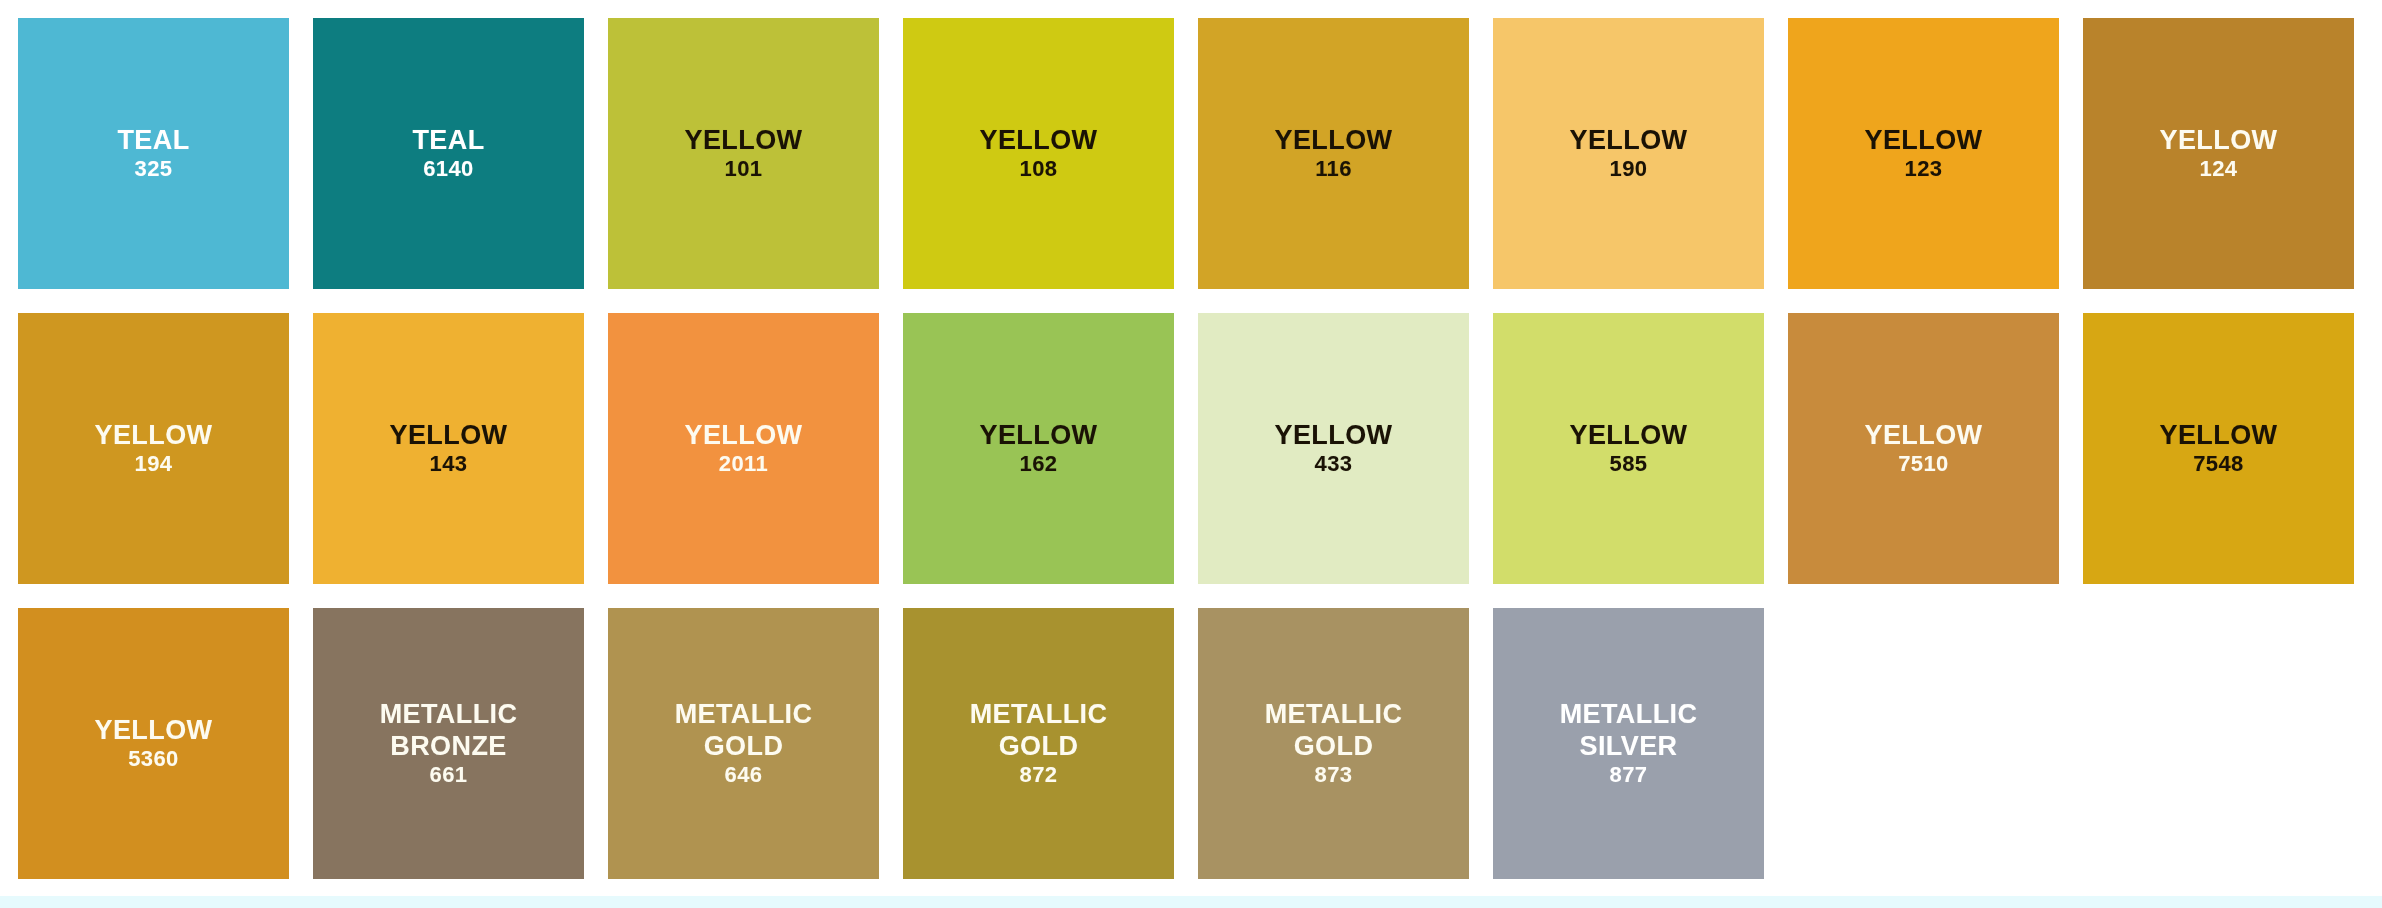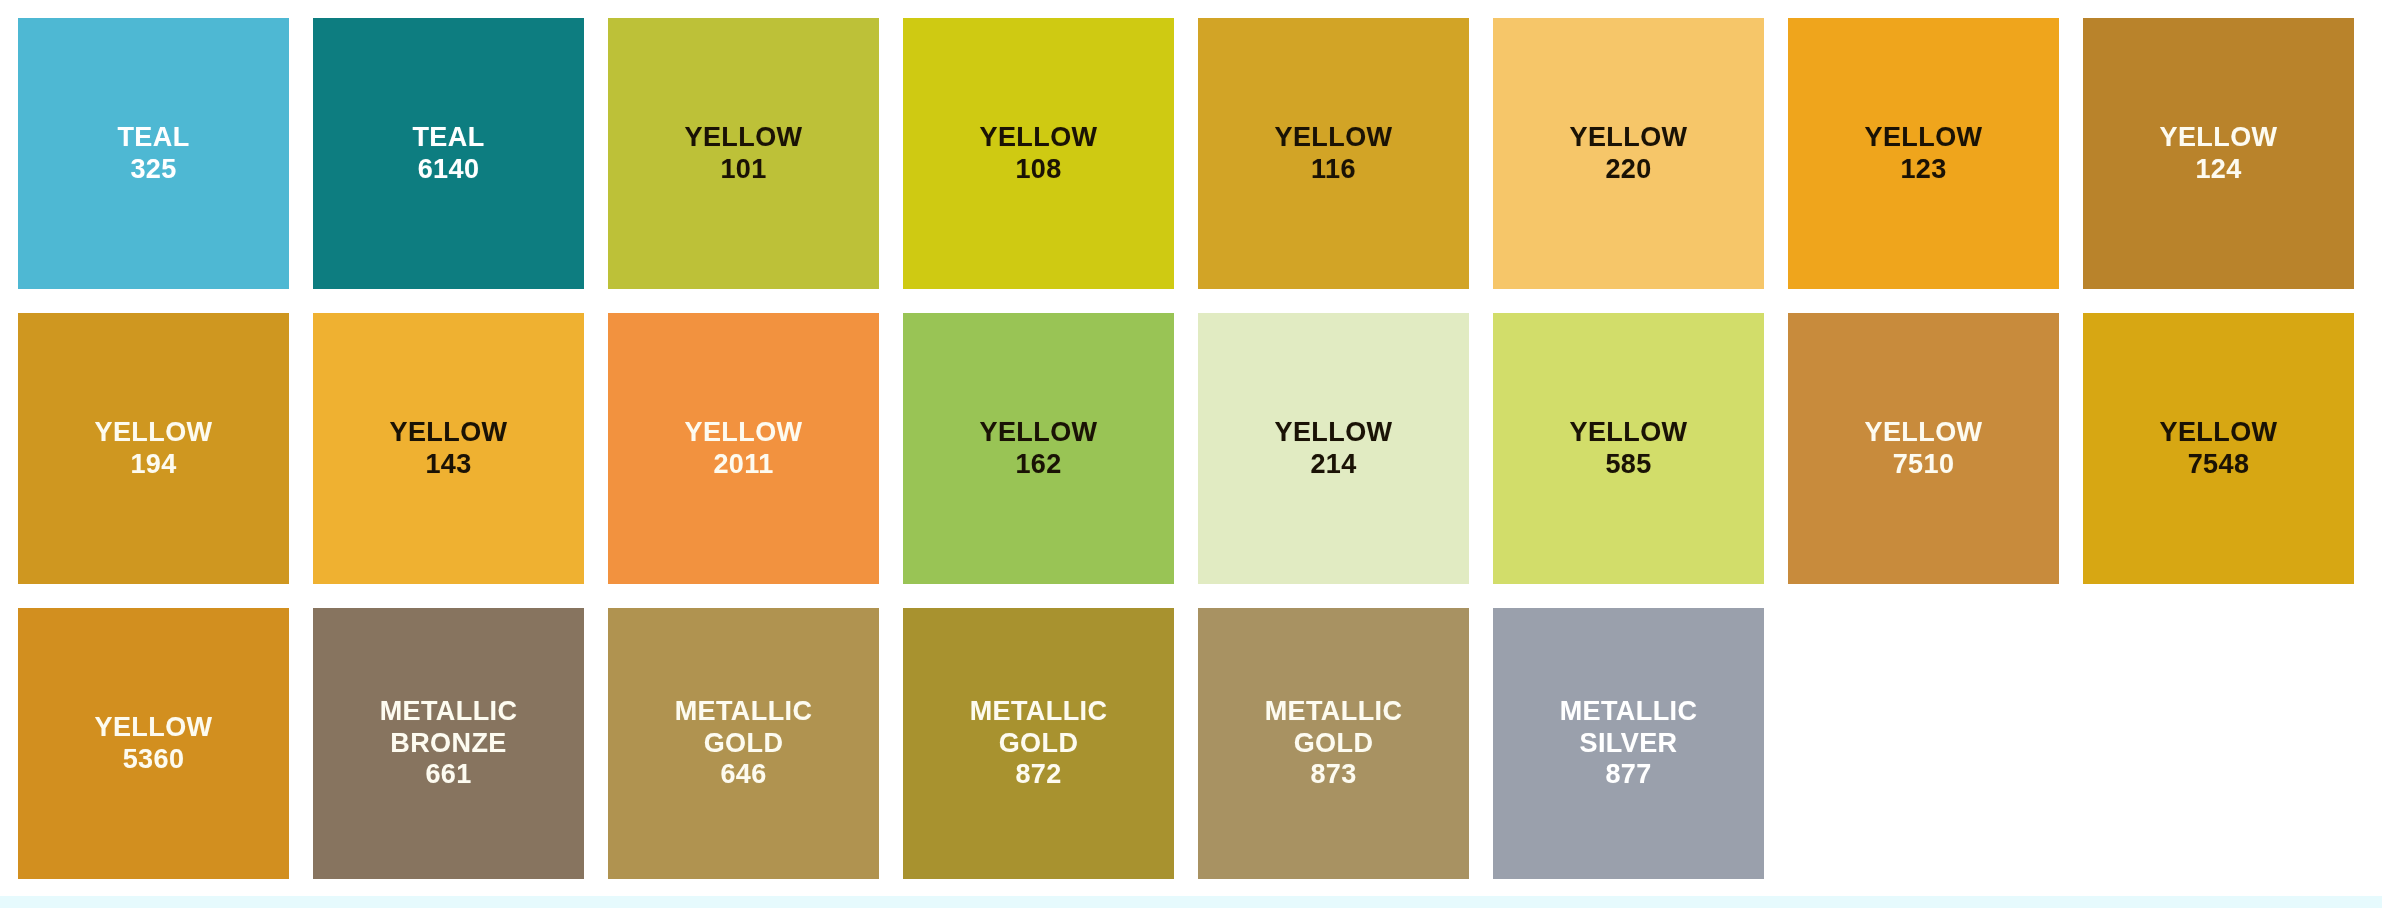--- a/index.html
+++ b/index.html
@@ -48,21 +48,21 @@
     overflow: hidden;
   }
   .swatch-name {
     font-size: 27px;
     font-weight: bold;
     letter-spacing: 0.4px;
     white-space: pre-line;
     display: block;
   }
   .swatch-code {
-    font-size: 27px;
+    font-size: 22px;
     font-weight: bold;
     letter-spacing: 0.4px;
     display: block;
   }
   .text-dark  { color: #1a1205; text-shadow: 0 0 1px rgba(0,0,0,0.18); }
   .text-light { color: #fdfbf0; text-shadow: 0 0 1px rgba(255,255,255,0.25); }
   .text-white { color: #ffffff; text-shadow: 0 0 1px rgba(255,255,255,0.3); }
 
   #bottom-rule {
     position: absolute;
@@ -95,21 +95,21 @@
         <div class="swatch" style="left: 903px; width: 271px; height: 271px; background: rgb(207, 202, 18);">
           <span class="swatch-name text-dark">YELLOW</span>
           <span class="swatch-code text-dark">108</span>
         </div>
         <div class="swatch" style="left: 1198px; width: 271px; height: 271px; background: rgb(210, 164, 38);">
           <span class="swatch-name text-dark">YELLOW</span>
           <span class="swatch-code text-dark">116</span>
         </div>
         <div class="swatch" style="left: 1493px; width: 271px; height: 271px; background: rgb(246, 198, 105);">
           <span class="swatch-name text-dark">YELLOW</span>
-          <span class="swatch-code text-dark">220</span>
+          <span class="swatch-code text-dark">190</span>
         </div>
         <div class="swatch" style="left: 1788px; width: 271px; height: 271px; background: rgb(239, 165, 28);">
           <span class="swatch-name text-dark">YELLOW</span>
           <span class="swatch-code text-dark">123</span>
         </div>
         <div class="swatch" style="left: 2083px; width: 271px; height: 271px; background: rgb(185, 131, 43);">
           <span class="swatch-name text-light">YELLOW</span>
           <span class="swatch-code text-light">124</span>
         </div>
       </div>
@@ -125,21 +125,21 @@
         <div class="swatch" style="left: 608px; width: 271px; height: 271px; background: rgb(242, 146, 63);">
           <span class="swatch-name text-light">YELLOW</span>
           <span class="swatch-code text-light">2011</span>
         </div>
         <div class="swatch" style="left: 903px; width: 271px; height: 271px; background: rgb(153, 196, 85);">
           <span class="swatch-name text-dark">YELLOW</span>
           <span class="swatch-code text-dark">162</span>
         </div>
         <div class="swatch" style="left: 1198px; width: 271px; height: 271px; background: rgb(225, 235, 194);">
           <span class="swatch-name text-dark">YELLOW</span>
-          <span class="swatch-code text-dark">214</span>
+          <span class="swatch-code text-dark">433</span>
         </div>
         <div class="swatch" style="left: 1493px; width: 271px; height: 271px; background: rgb(210, 221, 106);">
           <span class="swatch-name text-dark">YELLOW</span>
           <span class="swatch-code text-dark">585</span>
         </div>
         <div class="swatch" style="left: 1788px; width: 271px; height: 271px; background: rgb(200, 139, 60);">
           <span class="swatch-name text-light">YELLOW</span>
           <span class="swatch-code text-light">7510</span>
         </div>
         <div class="swatch" style="left: 2083px; width: 271px; height: 271px; background: rgb(215, 167, 19);">

